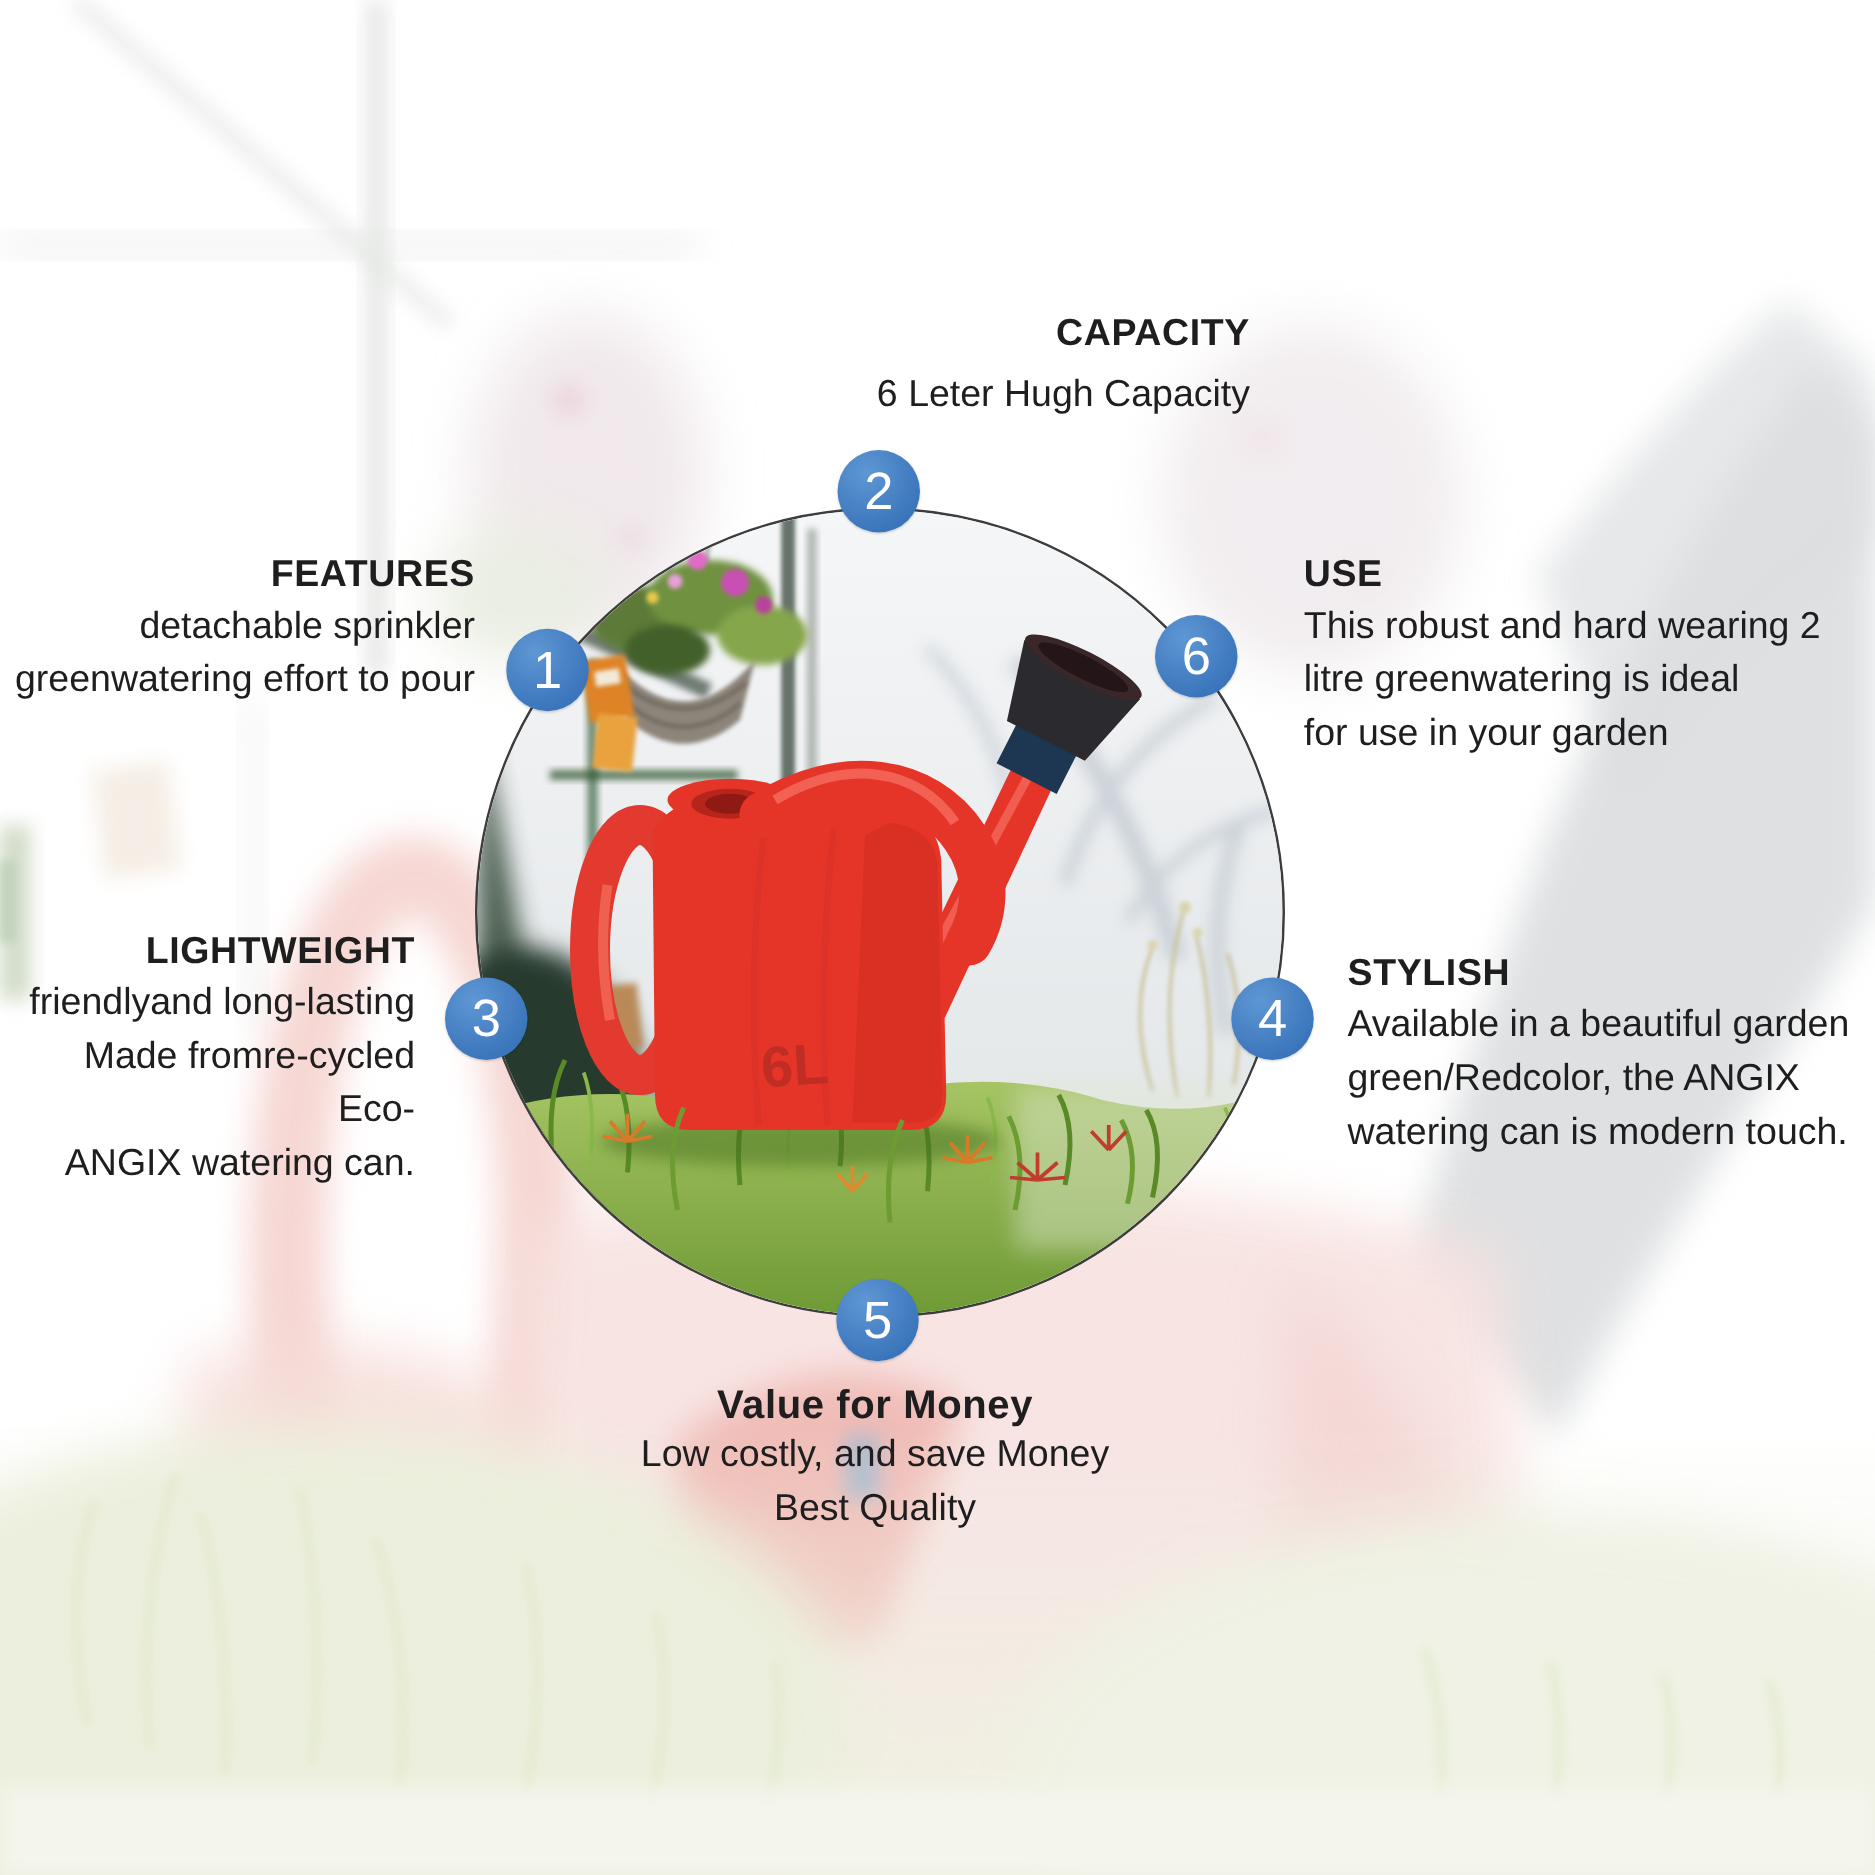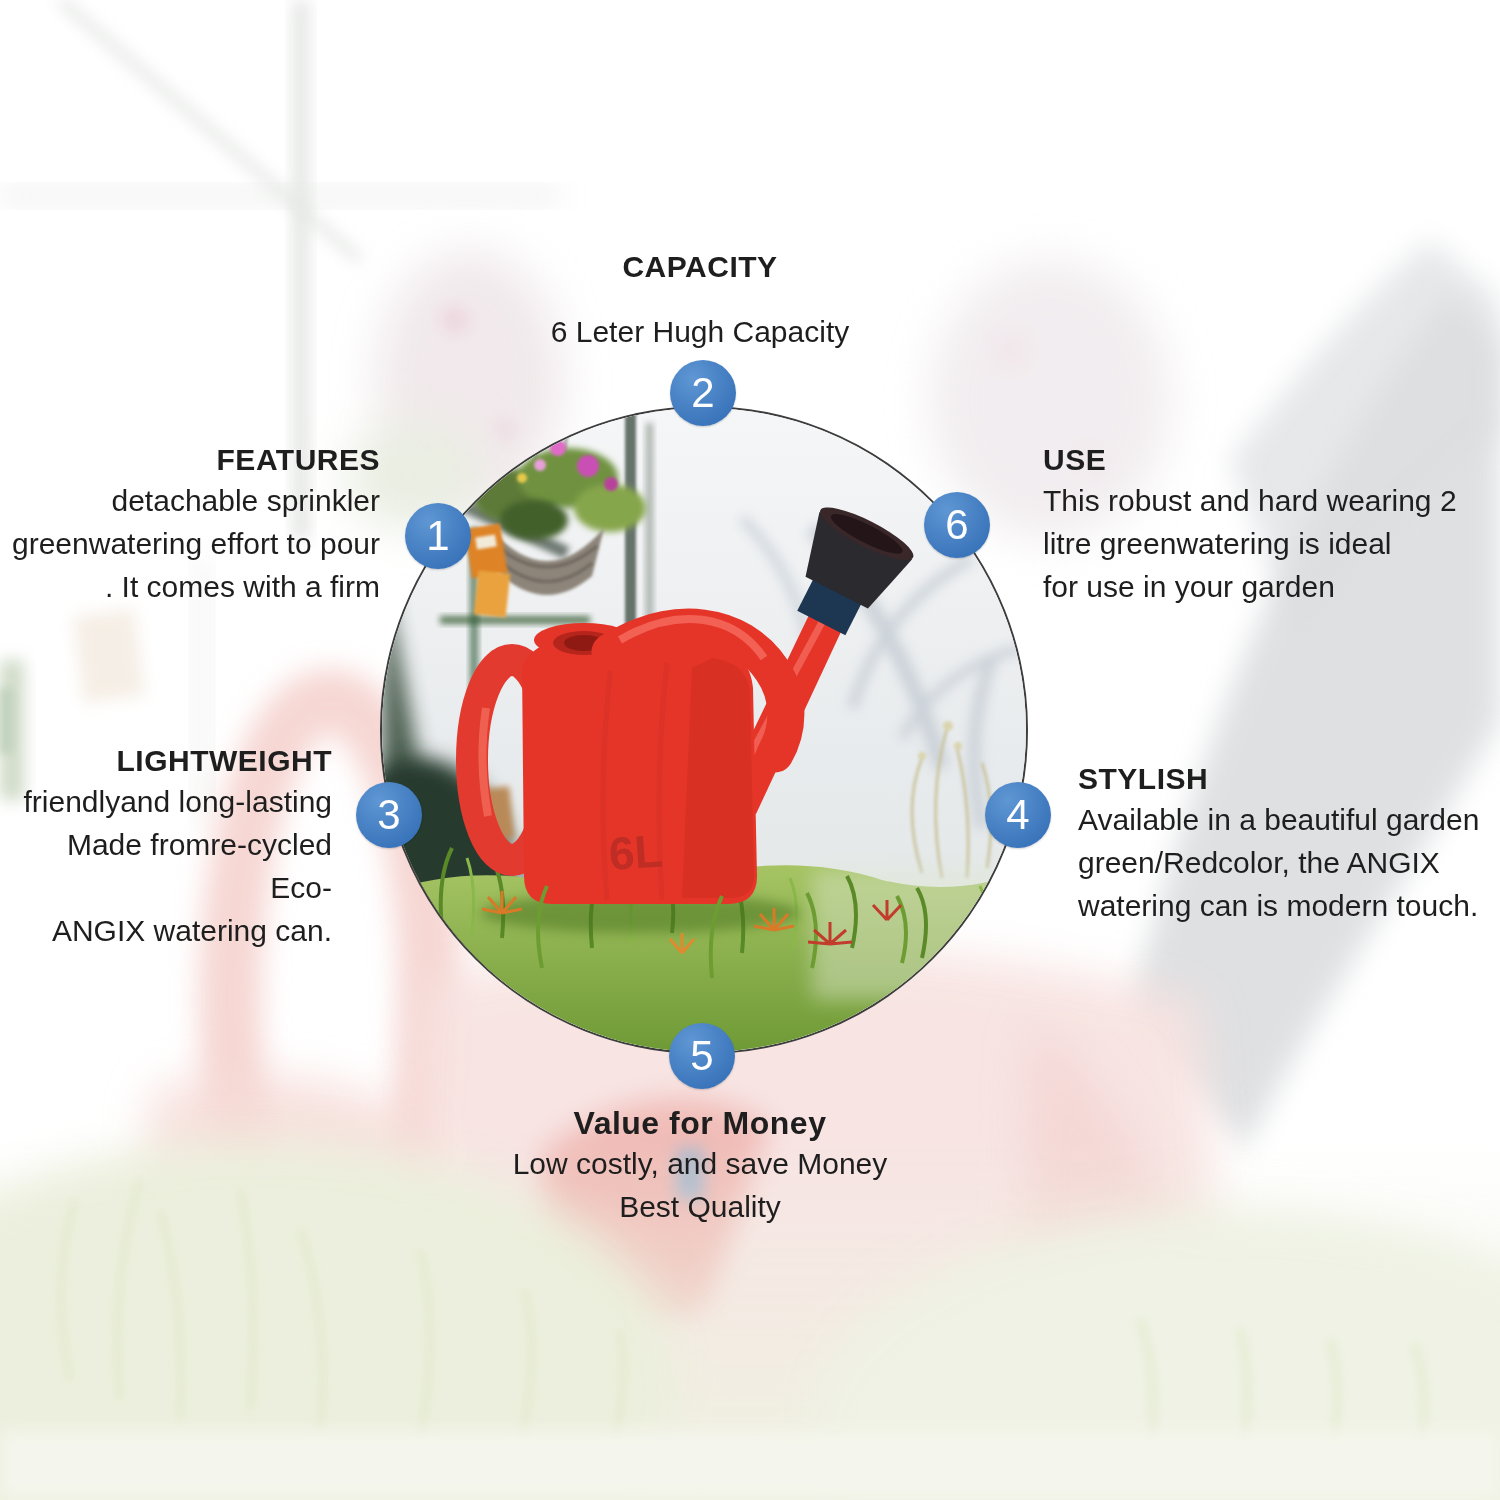--- a/index.html
+++ b/index.html
@@ -14,22 +14,22 @@
   .badge{position:absolute;width:66px;height:66px;border-radius:50%;z-index:4;
     background:radial-gradient(circle at 35% 28%, #5f97d4, #3a74ba 75%);
     color:#fff;display:flex;align-items:center;justify-content:center;
     font-size:42px;font-weight:400;box-shadow:0 1px 2px rgba(0,0,0,.18);}
   
   .callout{position:absolute;z-index:3;}
   .callout .title{font-weight:bold;font-size:30px;letter-spacing:.5px;line-height:38px;}
   .callout .line{font-size:30px;line-height:43px;}
   .align-r{text-align:right;}
   .align-c{text-align:center;}
-  .cap-block{left:400px;top:248px;width:600px;}
-  .cap-block .line{margin-top:24px;}
+  .cap-block{left:400px;top:248px;width:600px;text-align:right;}
+  .cap-block .line{margin-top:8px;}
   .feat-block{left:0px;top:441px;width:380px;}
   .use-block{left:1043px;top:441px;width:450px;}
   .light-block{left:0px;top:742px;width:332px;}
   .sty-block{left:1078px;top:760px;width:430px;}
   .val-block{left:400px;top:1104px;width:600px;}
   .val-block .title{font-size:32px;}
   .b1{left:405px;top:503px;}
   .b2{left:670px;top:360px;}
   .b3{left:356px;top:782px;}
   .b4{left:985px;top:782px;}
@@ -269,21 +269,20 @@
 
 <div class="callout cap-block align-c">
   <div class="title">CAPACITY</div>
   <div class="line">6 Leter Hugh Capacity</div>
 </div>
 
 <div class="callout feat-block align-r">
   <div class="title">FEATURES</div>
   <div class="line">detachable sprinkler</div>
   <div class="line">greenwatering effort to pour</div>
-  <div class="line">. It comes with a firm</div>
 </div>
 
 <div class="callout use-block">
   <div class="title">USE</div>
   <div class="line">This robust and hard wearing 2</div>
   <div class="line">litre greenwatering is ideal</div>
   <div class="line">for use in your garden</div>
 </div>
 
 <div class="callout light-block align-r">

